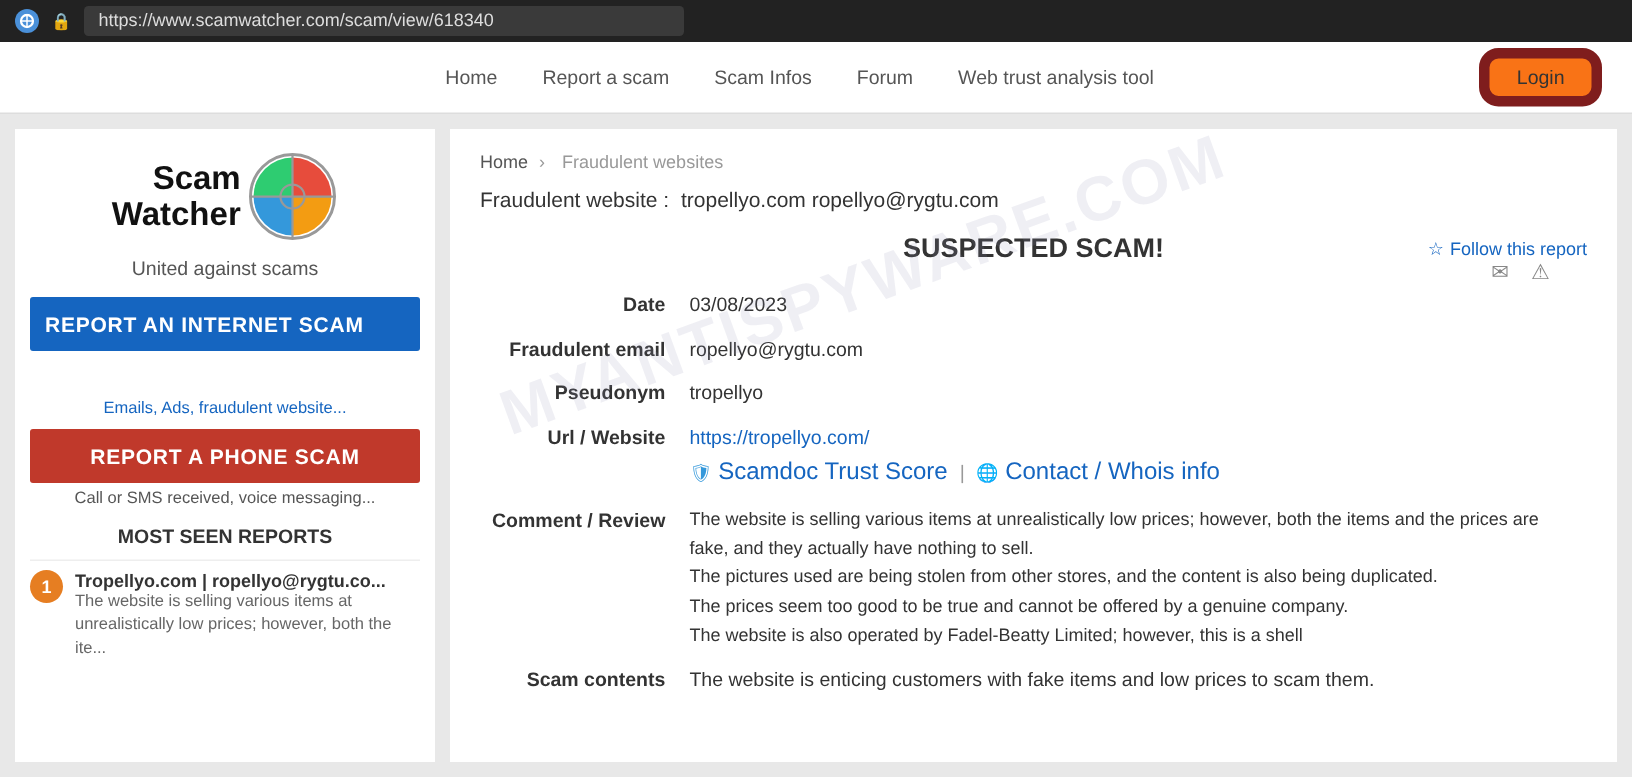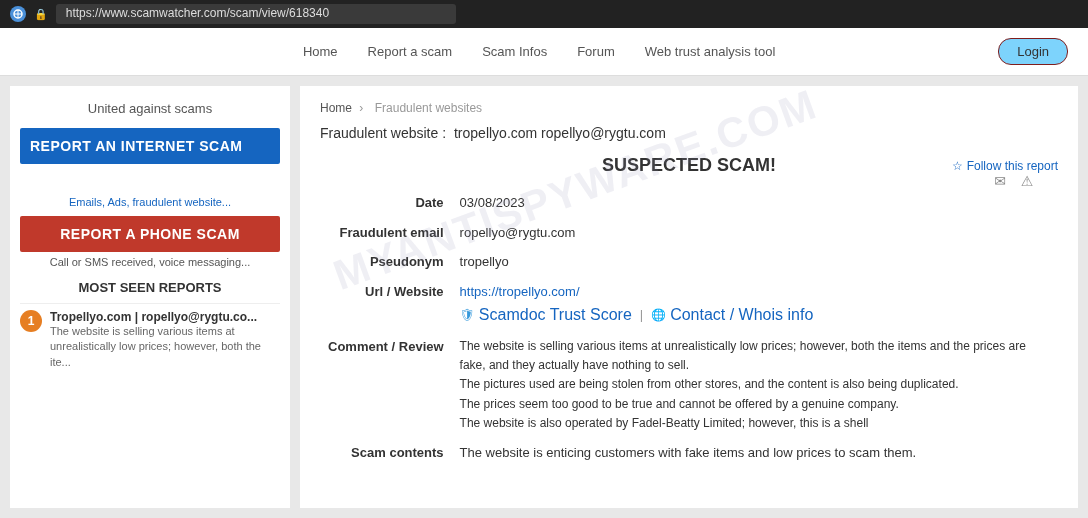--- a/index.html
+++ b/index.html
@@ -44,22 +44,22 @@
       flex: 1;
       justify-content: center;
     }
     .nav-link {
       color: #555;
       font-size: 13px;
       cursor: pointer;
       text-decoration: none;
     }
     .login-btn {
-      border: 1px solid #7f1d1d;
-      background: #7dd3fc;
+      border: 7px solid #7f1d1d;
+      background: #f97316;
       padding: 5px 18px;
       border-radius: 13px;
       font-size: 13px;
       cursor: pointer;
       color: #333;
     }
 
     
     .main-container {
       display: flex;
@@ -309,20 +309,43 @@
     <a class="nav-link">Scam Infos</a>
     <a class="nav-link">Forum</a>
     <a class="nav-link">Web trust analysis tool</a>
   </div>
   <button class="login-btn">Login</button>
 </div>
 
 <div class="main-container">
 
   <div class="sidebar">
+    <div class="logo-area">
+      <div class="logo-row">
+        <div style="text-align:right;">
+          <div style="font-size:22px;font-weight:bold;color:#111;line-height:1.1;">Scam</div>
+          <div style="font-size:22px;font-weight:bold;color:#111;line-height:1.1;">Watcher</div>
+        </div>
+
+        <div style="position:relative;width:60px;height:60px;">
+          <svg viewBox="0 0 60 60" width="60" height="60">
+            <circle cx="30" cy="30" r="28" fill="none" stroke="#999" stroke-width="2"></circle>
+
+            <path d="M30,30 L30,4 A26,26 0 0,1 56,30 Z" fill="#e74c3c"></path>
+            <path d="M30,30 L56,30 A26,26 0 0,1 30,56 Z" fill="#f39c12"></path>
+            <path d="M30,30 L30,56 A26,26 0 0,1 4,30 Z" fill="#3498db"></path>
+            <path d="M30,30 L4,30 A26,26 0 0,1 30,4 Z" fill="#2ecc71"></path>
+            <circle cx="30" cy="30" r="8" fill="none" stroke="#999" stroke-width="1.5"></circle>
+
+            <line x1="30" y1="2" x2="30" y2="58" stroke="#999" stroke-width="1.5"></line>
+            <line x1="2" y1="30" x2="58" y2="30" stroke="#999" stroke-width="1.5"></line>
+          </svg>
+        </div>
+      </div>
+    </div>
     <div class="tagline">United against scams</div>
     <button class="report-internet-btn">REPORT AN INTERNET SCAM</button>
     <div class="report-subtitle">Emails, Ads, fraudulent website...</div>
     <button class="report-phone-btn">REPORT A PHONE SCAM</button>
     <div class="report-phone-subtitle">Call or SMS received, voice messaging...</div>
     <div class="most-seen-title">MOST SEEN REPORTS</div>
     <div class="report-item">
       <div class="report-num">1</div>
       <div class="report-item-content">
         <div class="report-item-title">Tropellyo.com | ropellyo@rygtu.co...</div>

